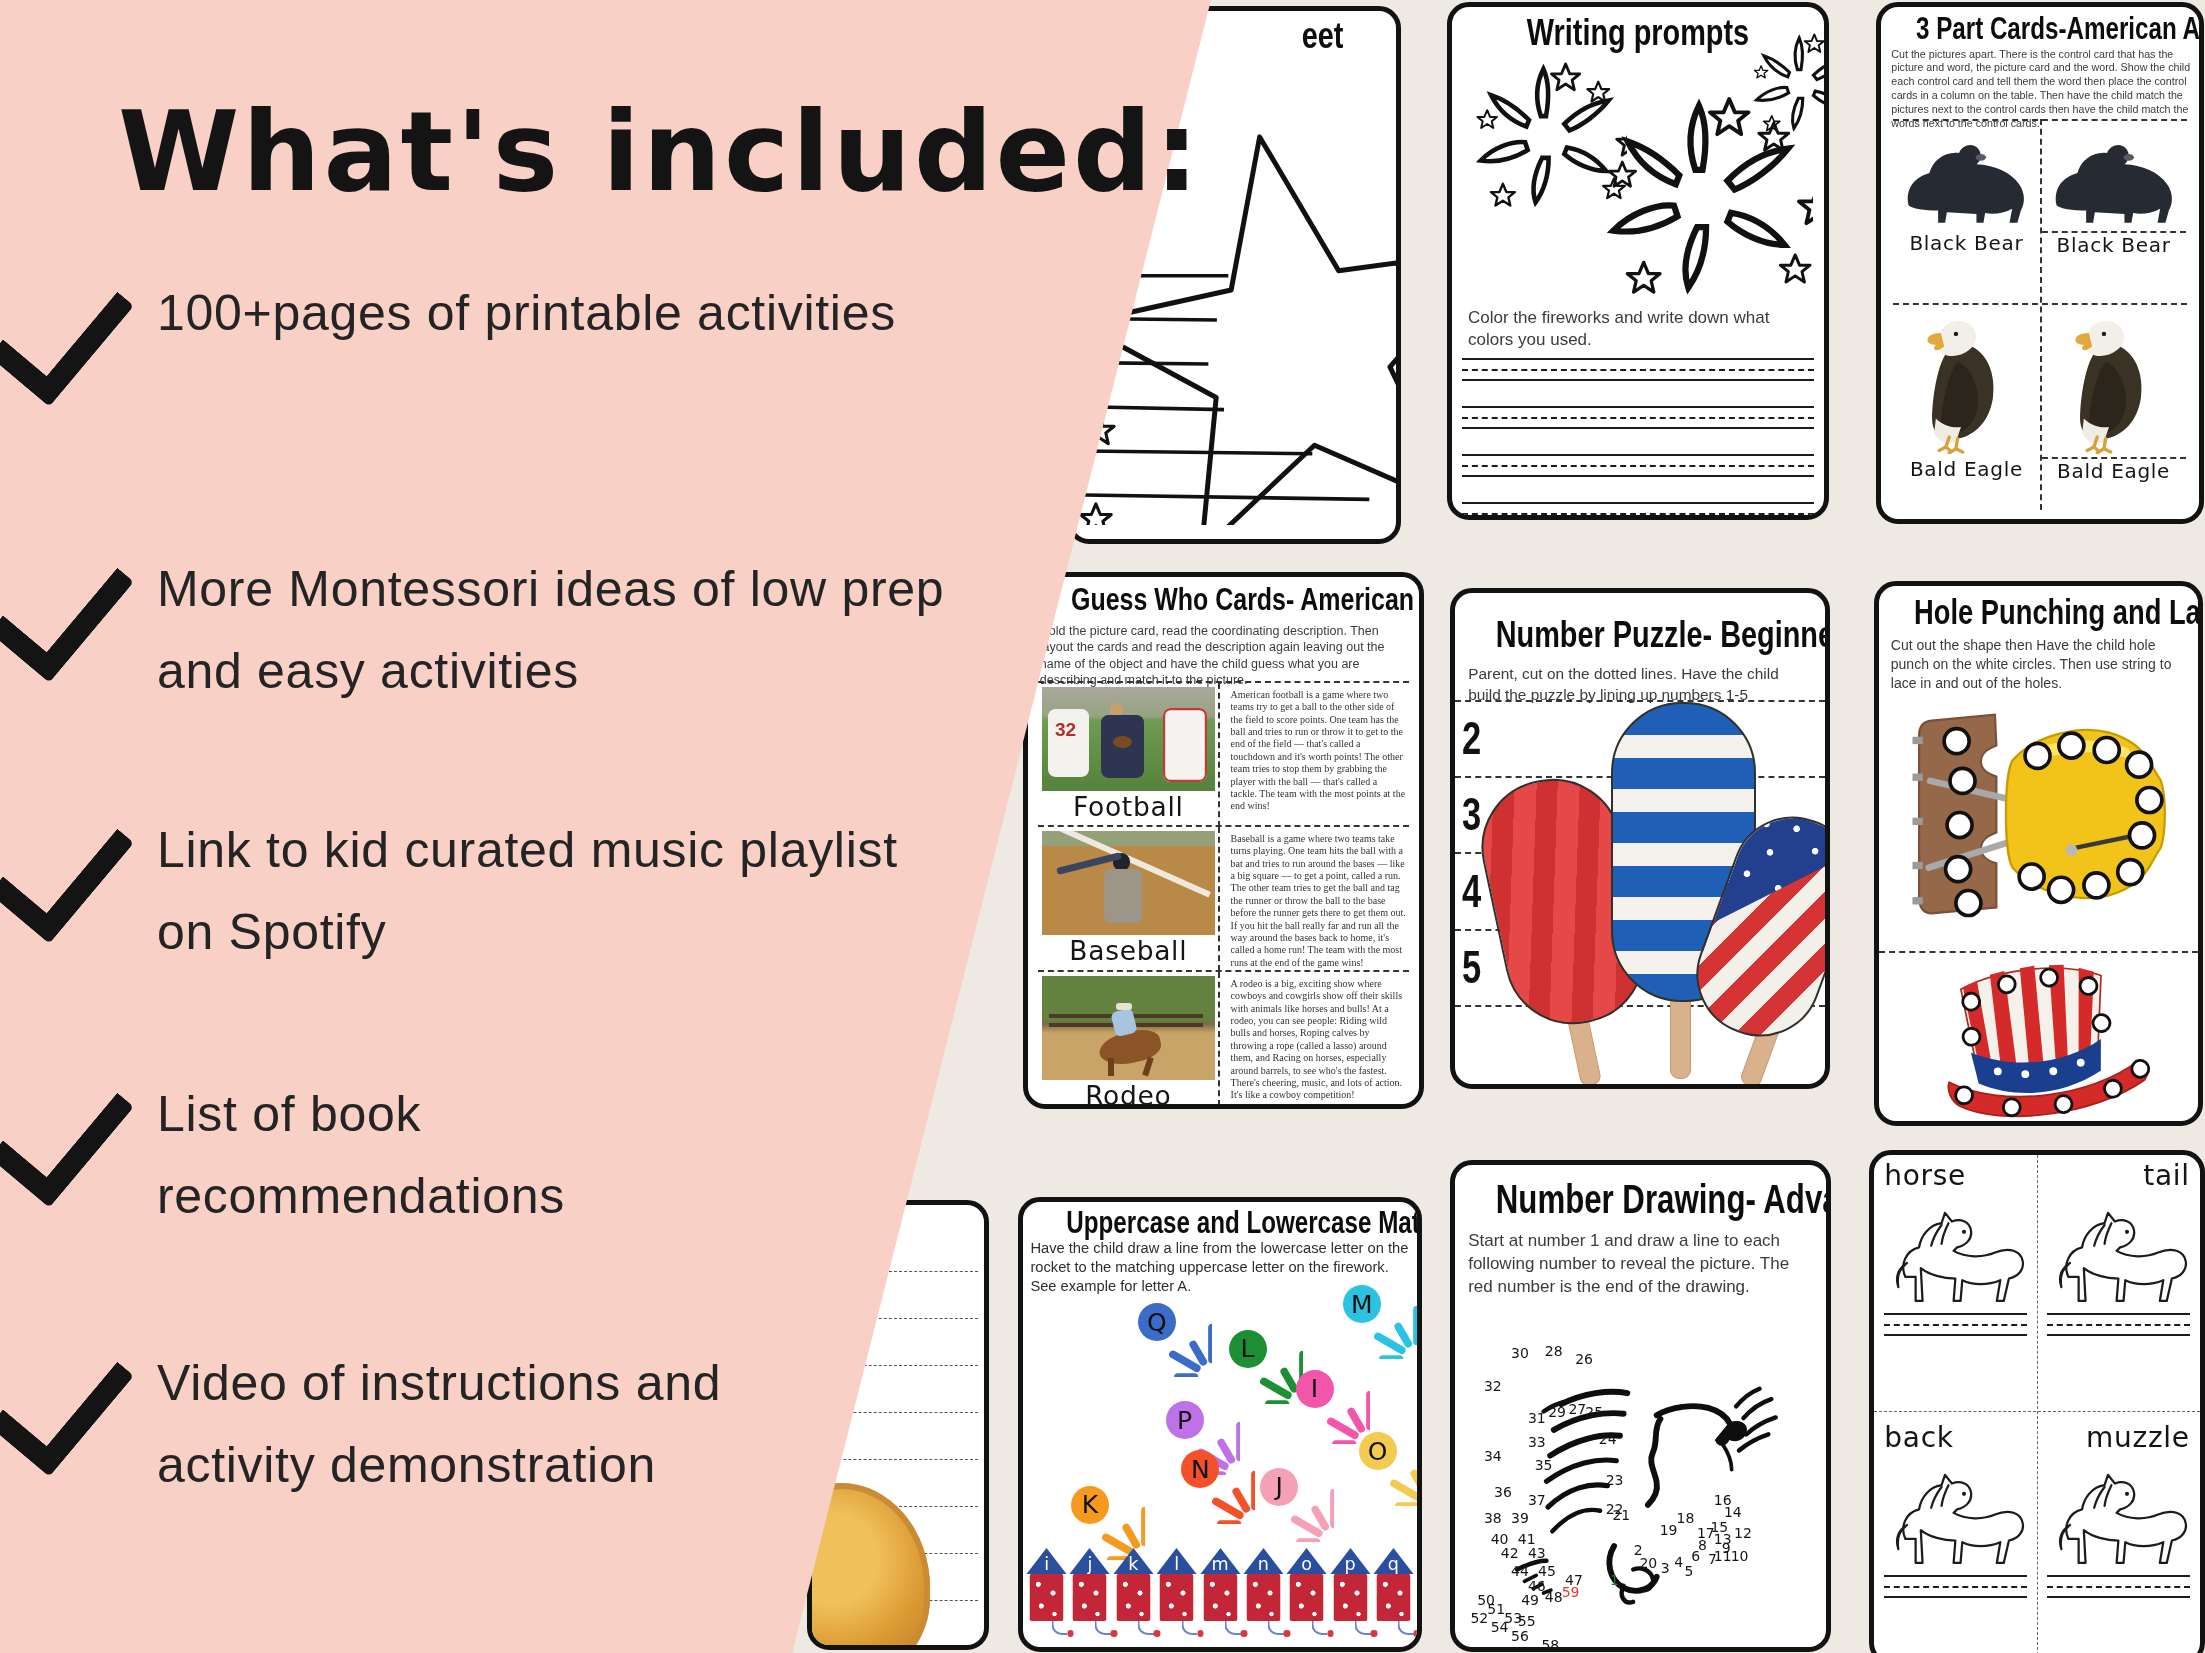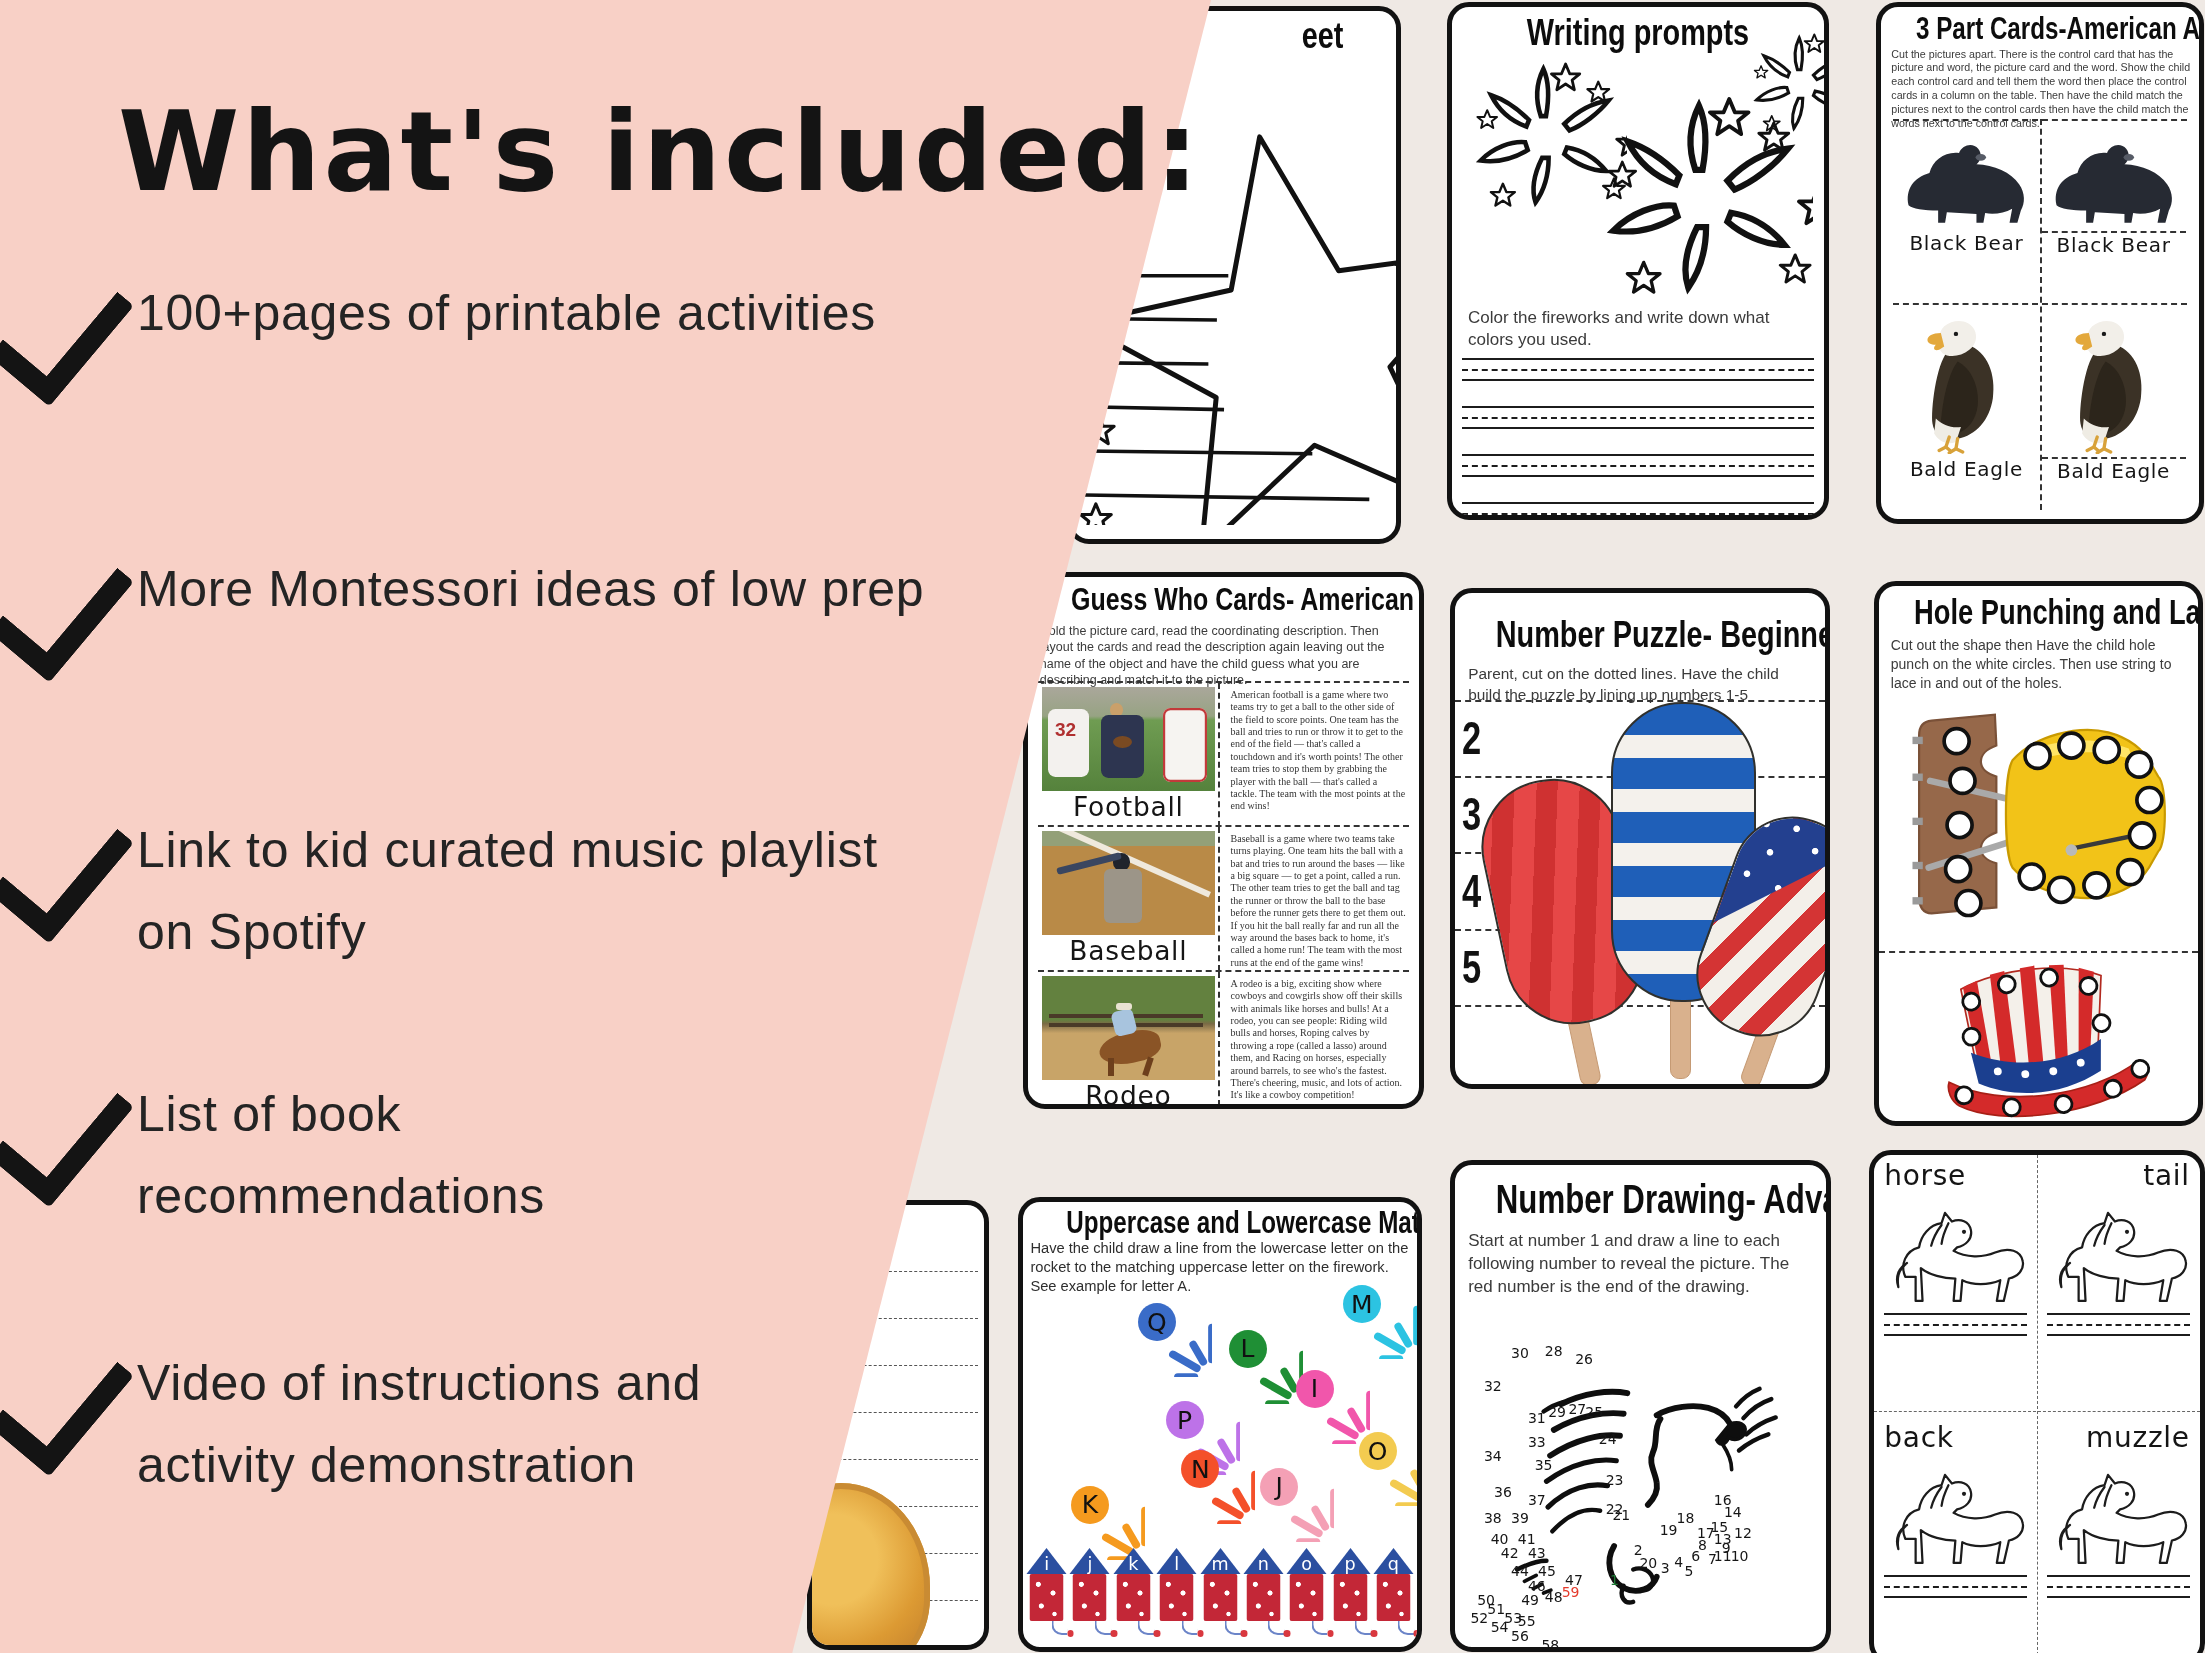--- a/index.html
+++ b/index.html
@@ -14,21 +14,21 @@
     position:absolute;left:0;top:0;width:1250px;height:1654px;z-index:5;
     background:#f8d0c6;
     clip-path:polygon(0 0,1211px 0,792px 1654px,0 1654px);
   }
   .panel-content{position:absolute;left:0;top:0;width:1250px;height:1654px;z-index:6;}
   .panel-title{
     position:absolute;left:118px;top:88px;
     font-family:"DejaVu Sans", sans-serif;font-weight:bold;
     font-size:110px;letter-spacing:2.9px;color:#141414;white-space:nowrap;
   }
-  .check-item{position:absolute;left:22px;display:flex;align-items:flex-start;gap:36px;}
+  .check-item{position:absolute;left:22px;display:flex;align-items:flex-start;gap:56px;}
   .checkmark{
     display:inline-block;width:57px;height:110px;margin-top:-7.4px;
     border-right:22px solid #141414;border-bottom:22px solid #141414;
     transform:rotate(40deg);border-radius:5.9px;flex:0 0 auto;
   }
   .item-text{font-size:50px;line-height:82px;color:#242424;letter-spacing:0.7px;white-space:nowrap;}
   
   .card{
     position:absolute;background:#fff;border:5.1px solid #121212;border-radius:22px;
     overflow:hidden;z-index:1;box-sizing:border-box;
@@ -721,20 +721,21 @@
     <span class="checkmark"></span>
     <div class="item-text">
       <div>100+pages of printable activities</div>
     </div>
   </div>
 
   <div class="check-item" style="top:548px;">
     <span class="checkmark"></span>
     <div class="item-text">
       <div>More Montessori ideas of low prep</div>
+      <div>and easy activities</div>
     </div>
   </div>
 
   <div class="check-item" style="top:809px;">
     <span class="checkmark"></span>
     <div class="item-text">
       <div>Link to kid curated music playlist</div>
       <div>on Spotify</div>
     </div>
   </div>

